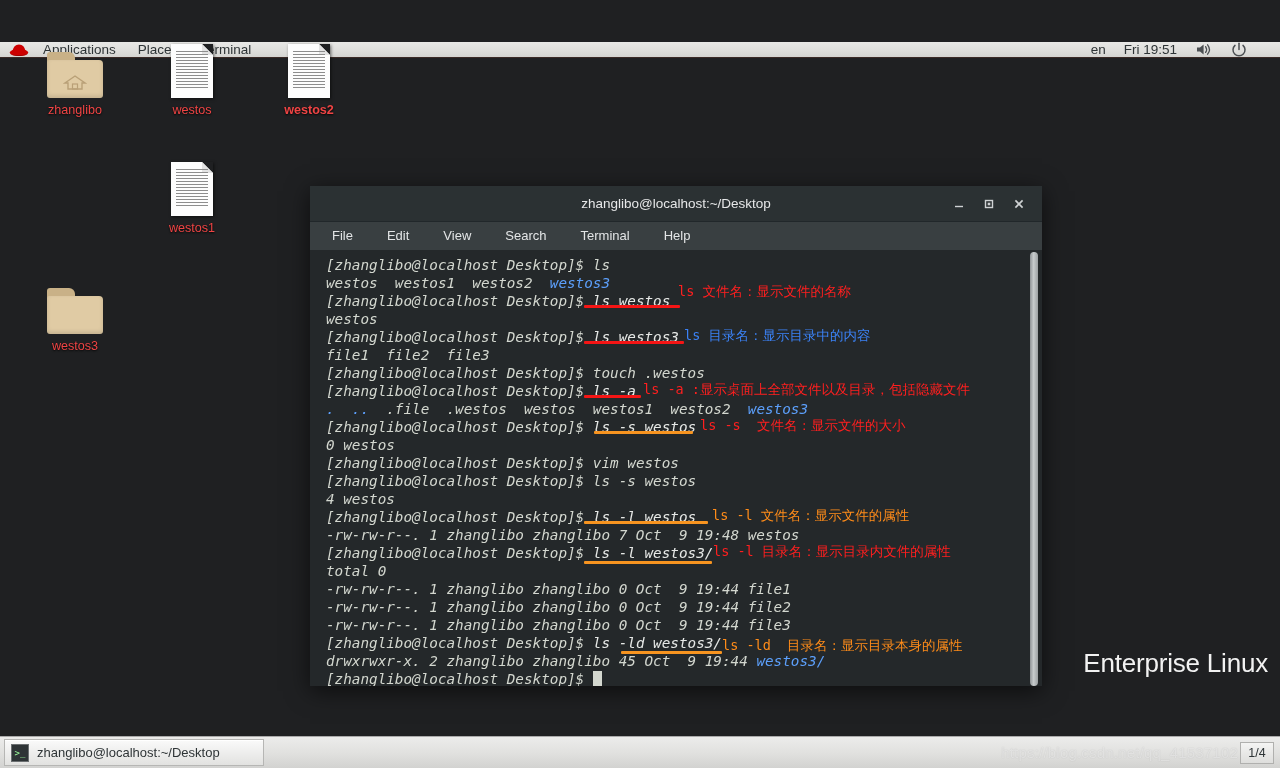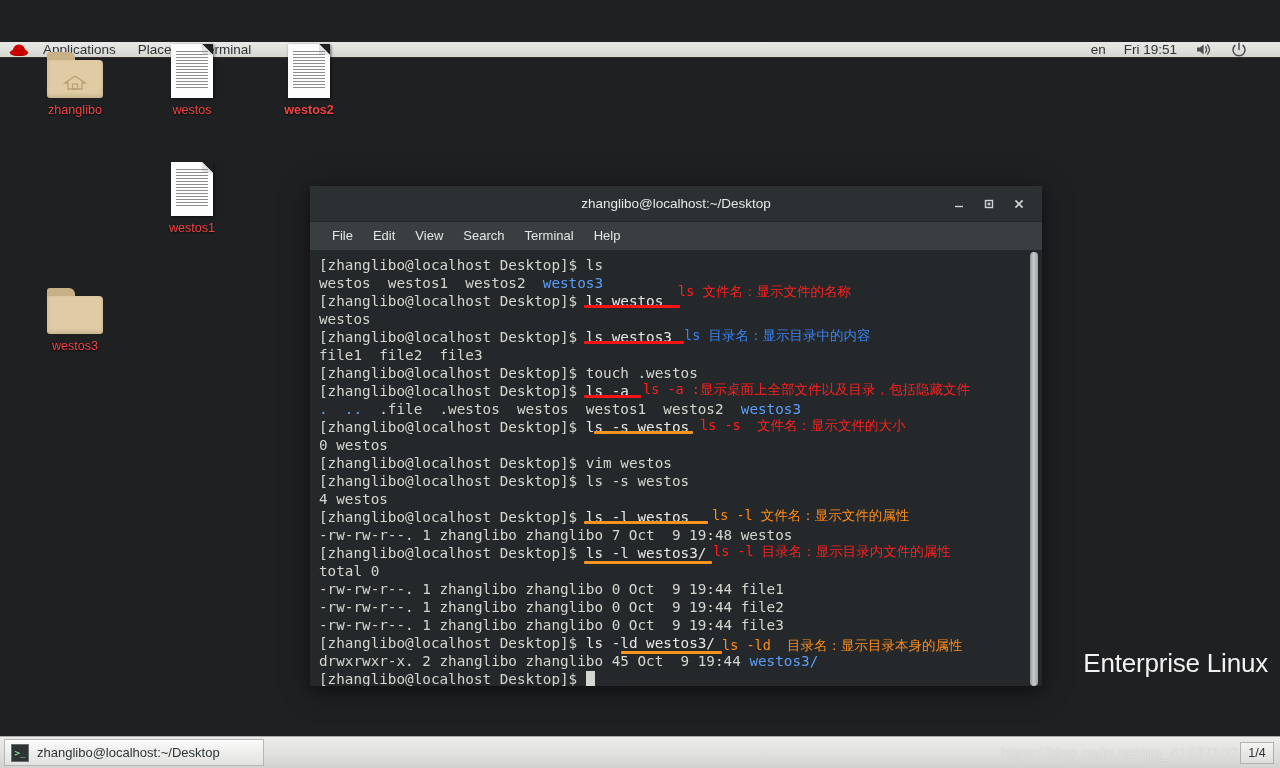--- a/index.html
+++ b/index.html
@@ -72,28 +72,28 @@
     display: flex; flex-direction: column;
   }
   #term .titlebar {
     height: 36px; background: #2b3133; display: flex; align-items: center; position: relative;
     border-bottom: 1px solid #21272a;
   }
   #term .title { flex: 1 1 auto; text-align: center; color: #e6e7e8; font-size: 13.5px; }
   #term .wbtns { position: absolute; right: 8px; top: 0; height: 36px; display: flex; align-items: center; }
   #term .wbtn { width: 30px; height: 26px; display:flex; align-items:center; justify-content:center;
                 color:#cfd2d4; font-size: 13px; cursor: default; }
-  #term .menubar { height: 28px; background:#393f41; display:flex; padding-left: 12px; }
+  #term .menubar { height: 28px; background:#393f41; display:flex; padding-left: 12px; gap: 14px; }
   #term .menubar .m { color:#e3e5e6; font-size: 13px; padding: 0 10px; line-height: 28px; cursor: default;}
   #term .body { position: relative; flex: 1 1 auto; background:#24282a; overflow: hidden; }
 
   #vt { position:absolute; left:0; top:6px; right:0;
         font-family: "DejaVu Sans Mono", "Liberation Mono", monospace;
         font-size: 14.3px; line-height: 18px; white-space: pre; }
-  #vt .row { position: relative; height: 18px; padding-left: 9px; color:#d3d7cf; }
+  #vt .row { position: relative; height: 18px; padding-left: 16px; color:#d3d7cf;font-style:italic; }
   #vt .blue { color:#5c9ffa; }
   #vt .white { color:#e6e8e6; }
 
   
   .anno { position: absolute; font-family: "DejaVu Sans Mono","Liberation Mono", monospace;
           font-size: 13.5px; white-space: pre; pointer-events: none; }
   .uline { position:absolute; height:3px; border-radius:1px; }
 
   
   #tscroll { position: absolute; right: 2px; top: 2px; width: 12px; bottom: 2px; background:#24282a; }

